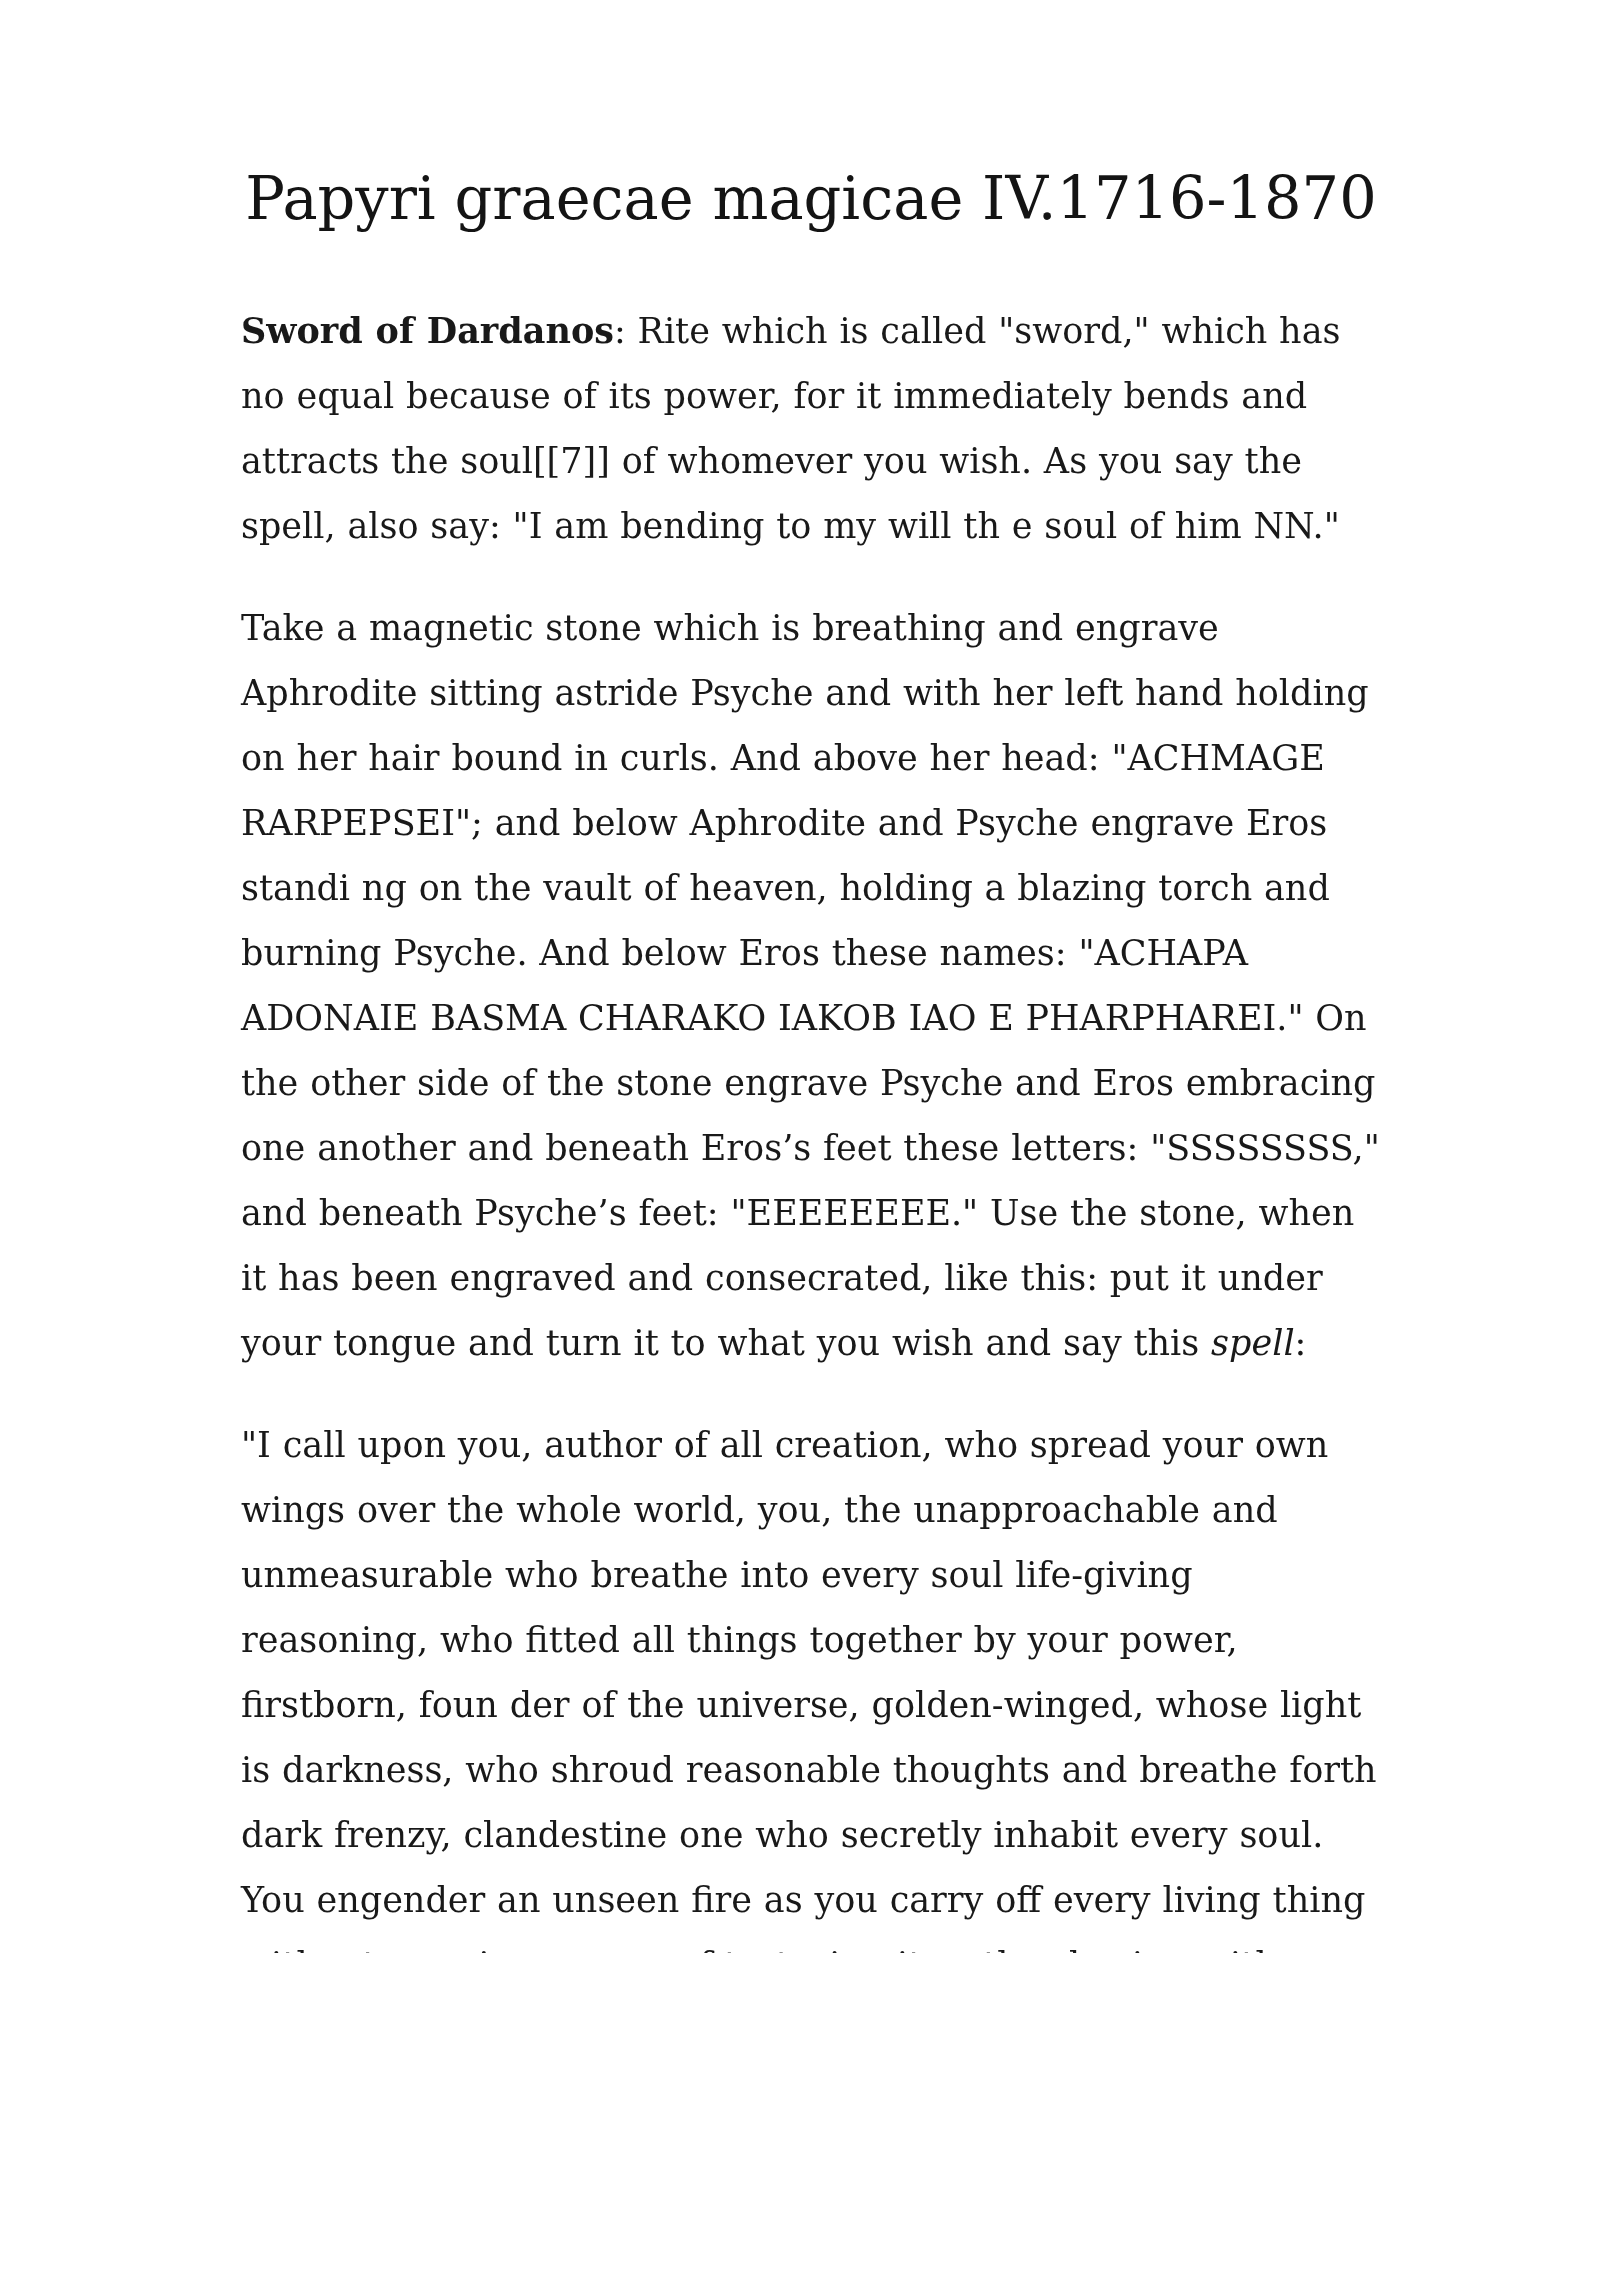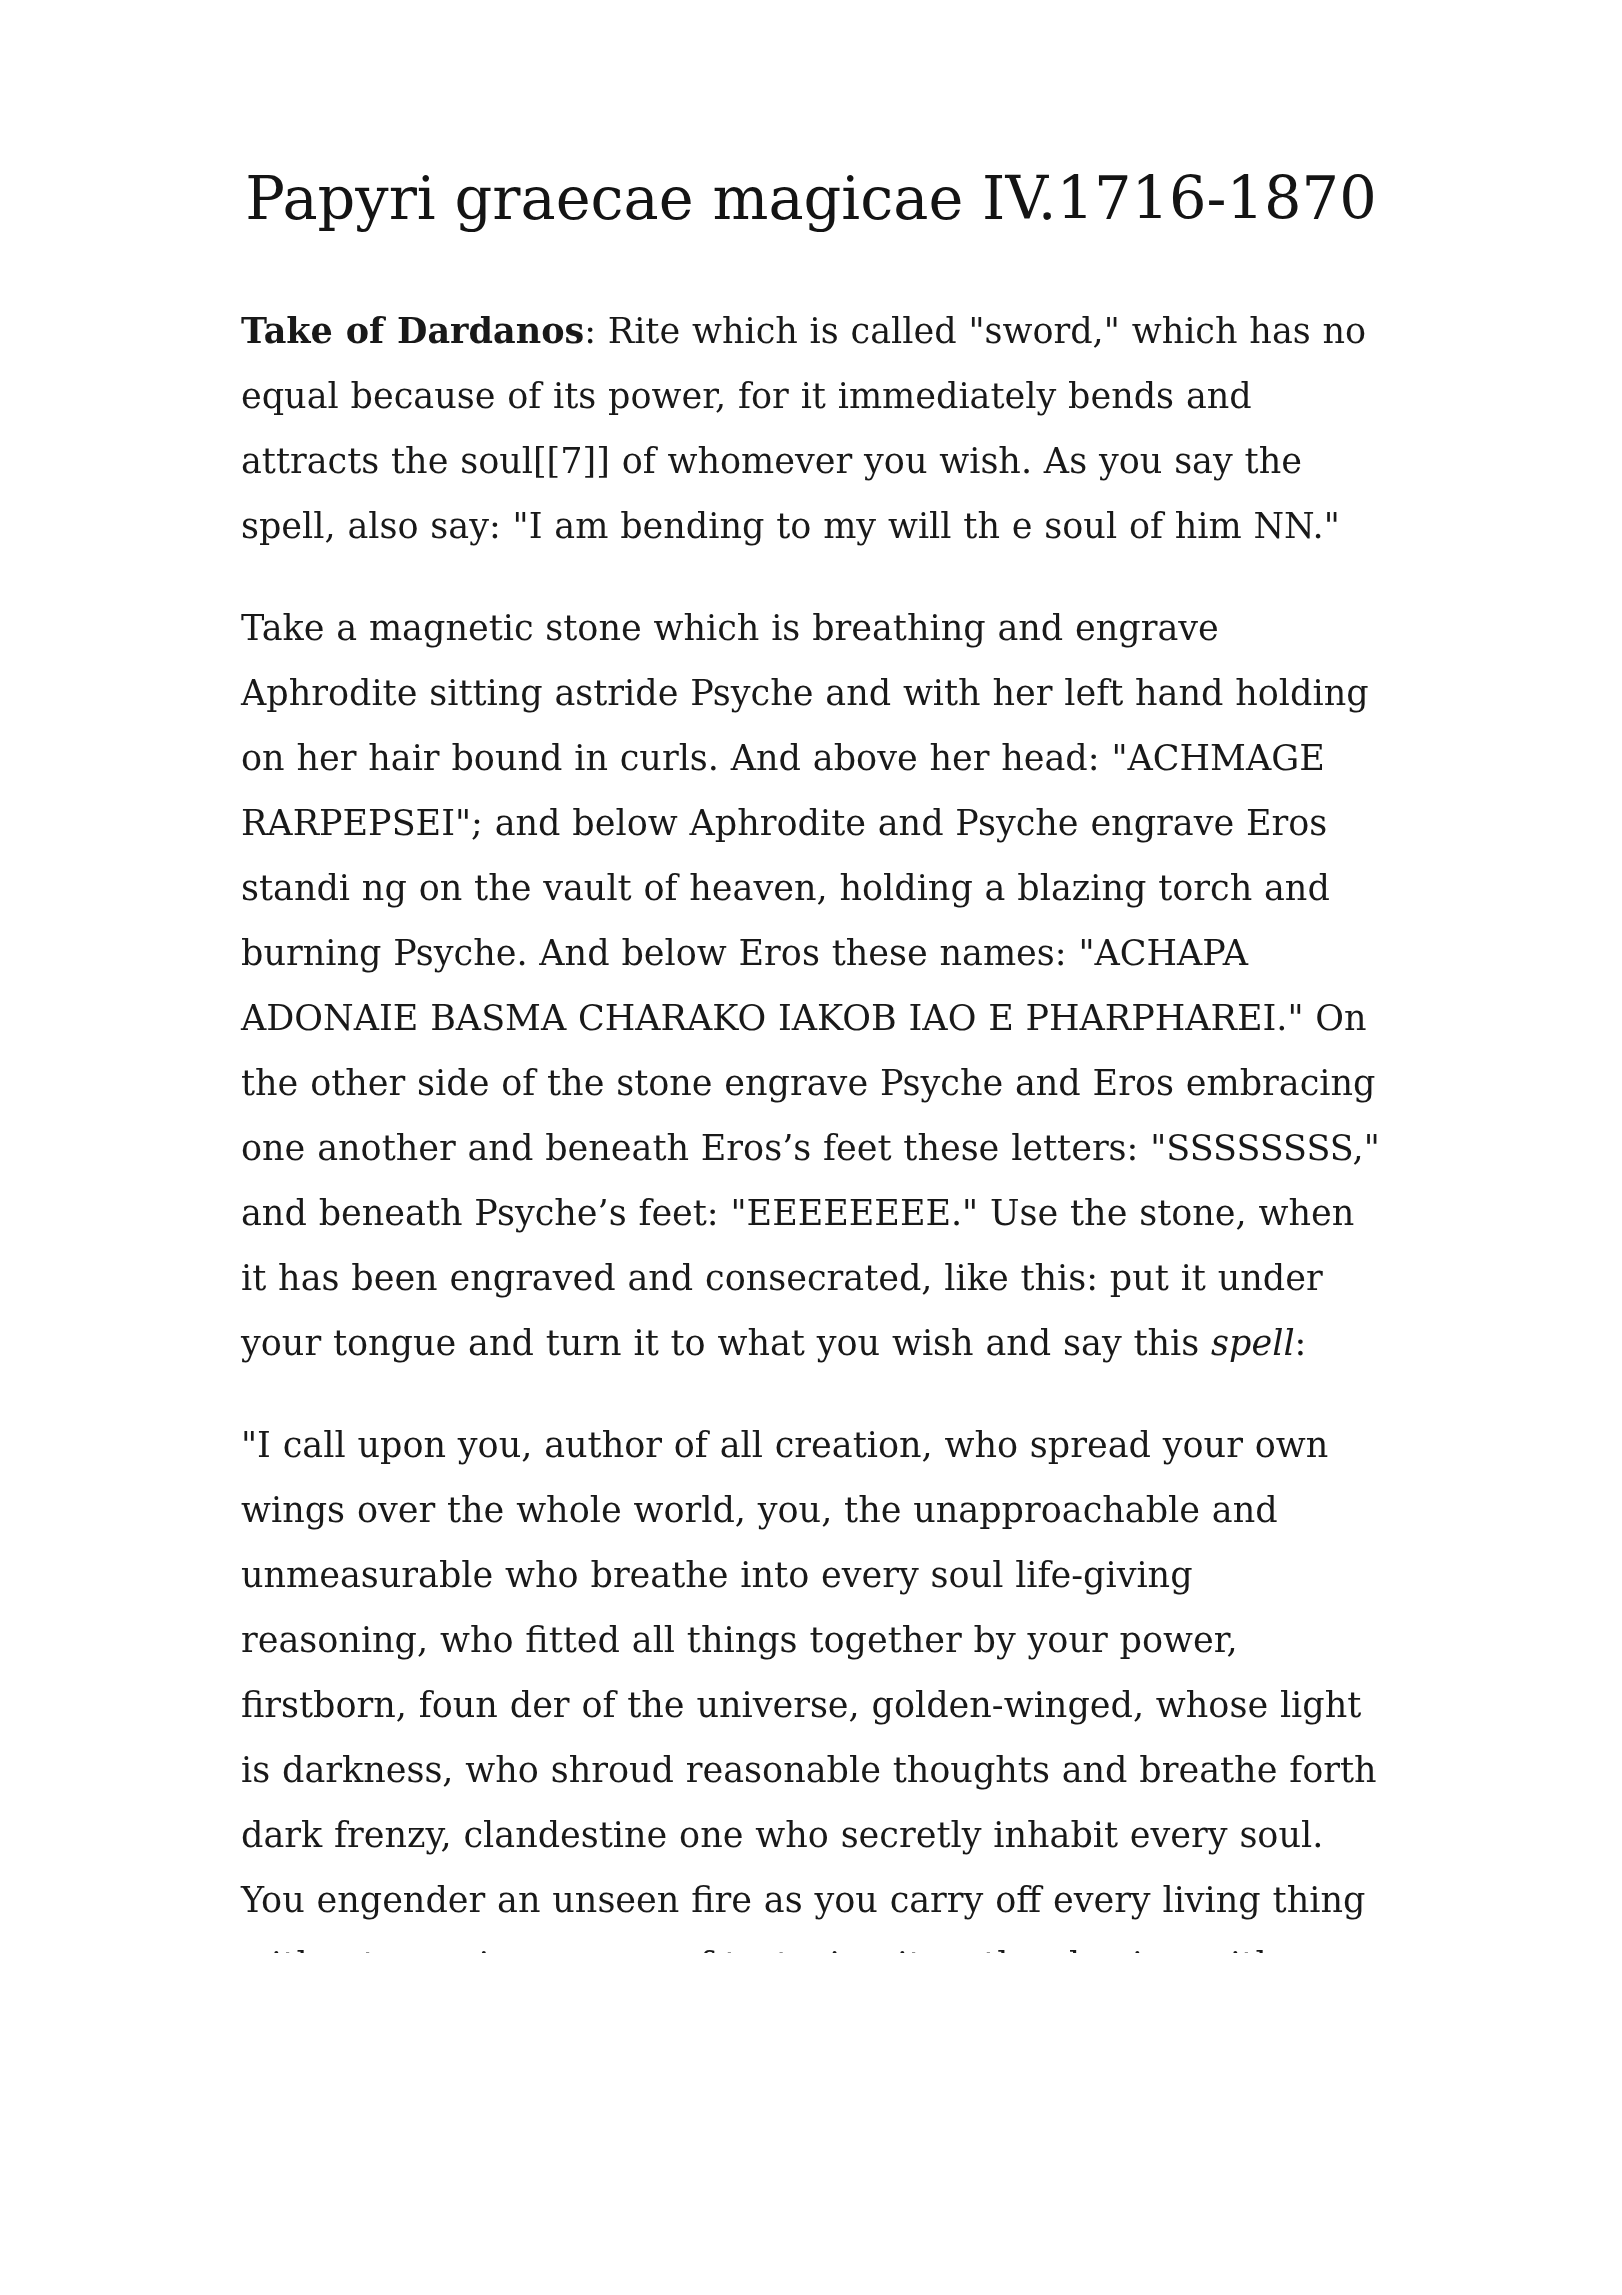--- a/index.html
+++ b/index.html
@@ -49,20 +49,20 @@
   .para em {
   }
 </style>
 </head>
 <body>
 
 <main class="page">
 
   <h1 class="doc-title">Papyri graecae magicae IV.1716-1870</h1>
 
-  <p class="para"><strong>Take of Dardanos</strong><span>: Rite which is called "sword," which has no equal because of its power, for it immediately bends and attracts the soul[[7]] of whomever you wish. As you say the spell, also say: "I am bending to my will th e soul of him NN."</span></p>
+  <p class="para"><strong>Sword of Dardanos</strong><span>: Rite which is called "sword," which has no equal because of its power, for it immediately bends and attracts the soul[[7]] of whomever you wish. As you say the spell, also say: "I am bending to my will th e soul of him NN."</span></p>
 
   <p class="para"><span>Take a magnetic stone which is breathing and engrave Aphrodite sitting astride Psyche and with her left hand holding on her hair bound in curls. And above her head: "ACHMAGE RARPEPSEI"; and below Aphrodite and Psyche engrave Eros standi ng on the vault of heaven, holding a blazing torch and burning Psyche. And below Eros these names: "ACHAPA ADONAIE BASMA CHARAKO IAKOB IAO E PHARPHAREI." On the other side of the stone engrave Psyche and Eros embracing one another and beneath Eros’s feet these letters: "SSSSSSSS," and beneath Psyche’s feet: "EEEEEEEE." Use the stone, when it has been engraved and consecrated, like this: put it under your tongue and turn it to what you wish and say this </span><em>spell</em><span>:</span></p>
 
   <p class="para"><span>"I call upon you, author of all creation, who spread your own wings over the whole world, you, the unapproachable and unmeasurable who breathe into every soul life-giving reasoning, who fitted all things together by your power, firstborn, foun der of the universe, golden-winged, whose light is darkness, who shroud reasonable thoughts and breathe forth dark frenzy, clandestine one who secretly inhabit every soul. You engender an unseen fire as you carry off every living thing without growing we ary of torturing it, rather having with pleasure delighted in pain from the time when the world came into being. You also come and bring pain, who are</span></p>
 
 </main>
 
 
 </body></html>

